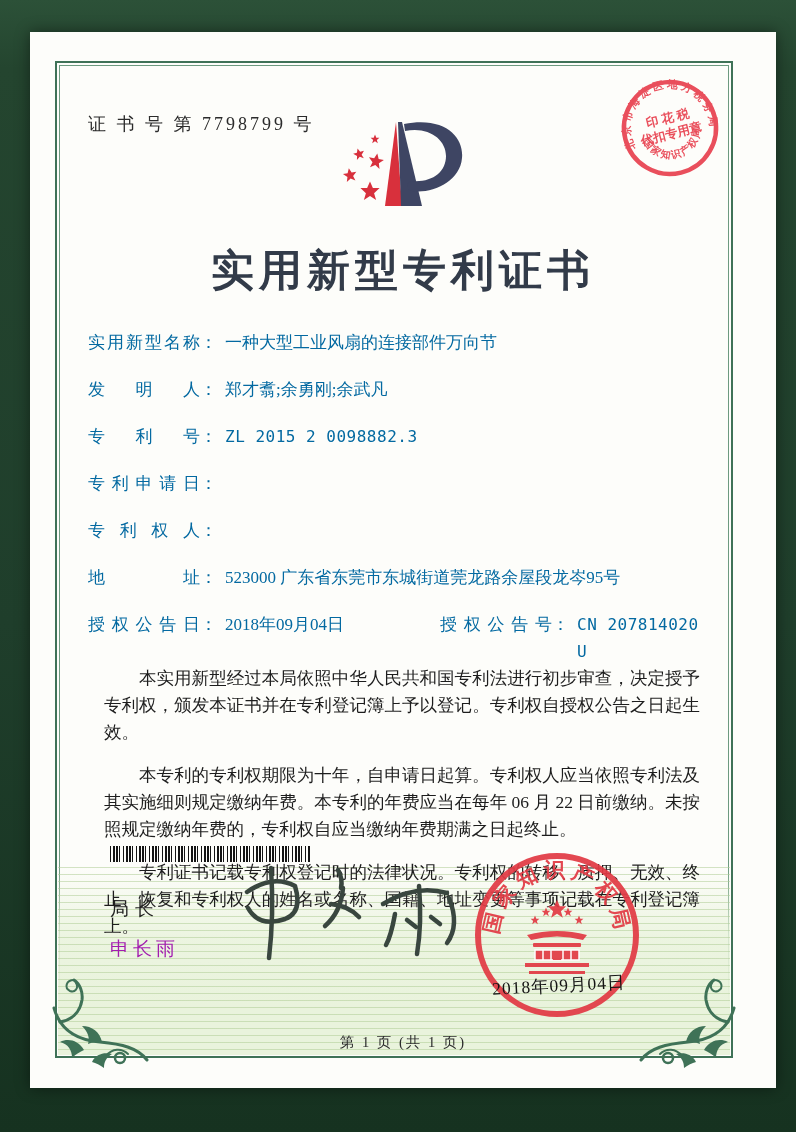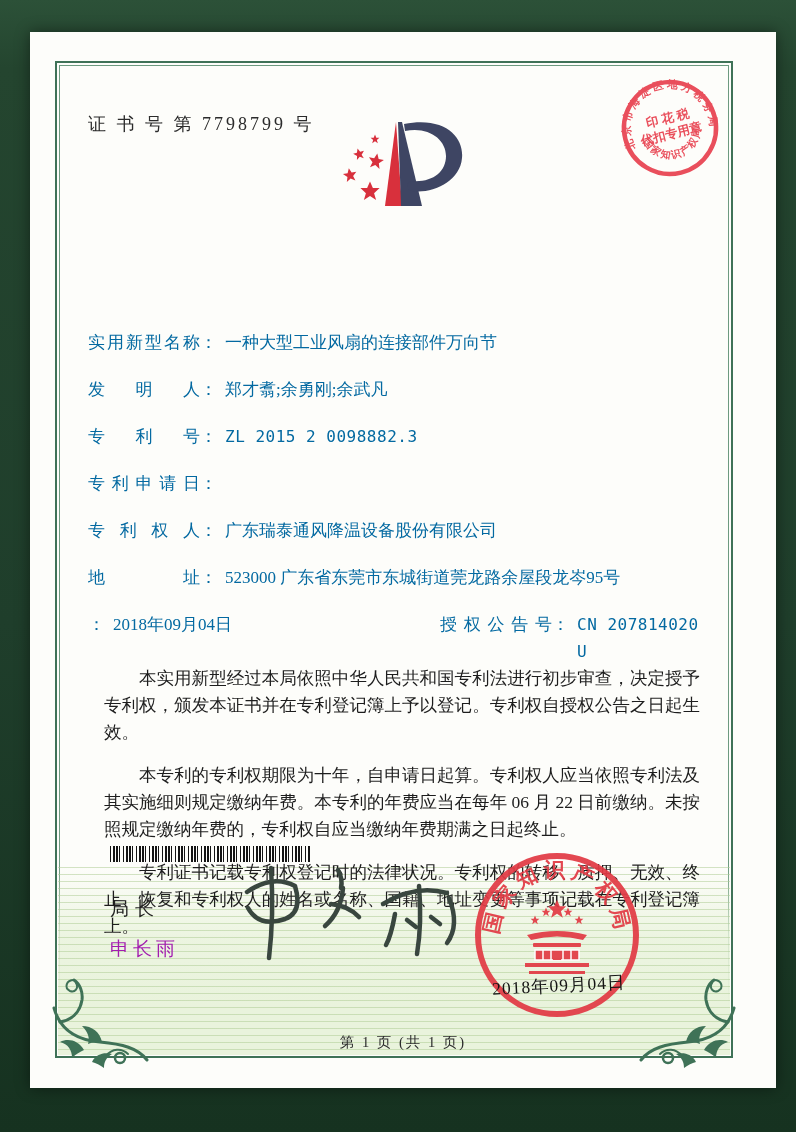--- a/index.html
+++ b/index.html
@@ -115,20 +115,21 @@
       <text font-size="10.5" font-weight="bold" fill="#e8414f" letter-spacing="3">
         <textPath href="#taxTop" startOffset="50%" text-anchor="middle">北京市海淀区地方税务局</textPath>
       </text>
       <text x="58" y="52" text-anchor="middle" font-size="12.5" font-weight="bold" fill="#e8414f">印 花 税</text>
       <text x="58" y="68" text-anchor="middle" font-size="12.5" font-weight="bold" fill="#e8414f">代扣专用章</text>
       <text font-size="10" font-weight="bold" fill="#e8414f" letter-spacing="1.5">
         <textPath href="#taxBot" startOffset="50%" text-anchor="middle">国家知识产权局</textPath>
       </text>
     </svg>
 
+    <div class="title">实用新型专利证书</div>
 
     <div class="fields">
       <div class="f-row">
         <span class="f-label">实用新型名称</span>
           <span class="f-colon">：</span>
         <span class="f-value">一种大型工业风扇的连接部件万向节</span>
       </div>
       <div class="f-row">
         <span class="f-label">发明人</span>
           <span class="f-colon">：</span>
@@ -139,29 +140,29 @@
           <span class="f-colon">：</span>
         <span class="f-value mono">ZL 2015 2 0098882.3</span>
       </div>
       <div class="f-row">
         <span class="f-label">专利申请日</span>
           <span class="f-colon">：</span>
       </div>
       <div class="f-row">
         <span class="f-label">专利权人</span>
           <span class="f-colon">：</span>
-        <span class="f-value">广东瑞泰通风降温设备股份有限公司</span>
       </div>
       <div class="f-row">
         <span class="f-label">地址</span>
           <span class="f-colon">：</span>
         <span class="f-value">523000 广东省东莞市东城街道莞龙路余屋段龙岑95号</span>
       </div>
       <div class="f-grid">
         <div class="pair left">
+          <span class="f-label">授权公告日</span>
             <span class="f-colon">：</span>
           <span>2018年09月04日</span>
         </div>
         <div class="pair">
           <span class="f-label">授权公告号</span>
             <span class="f-colon">：</span>
           <span class="mono">CN 207814020 U</span>
         </div>
       </div>
     </div>

